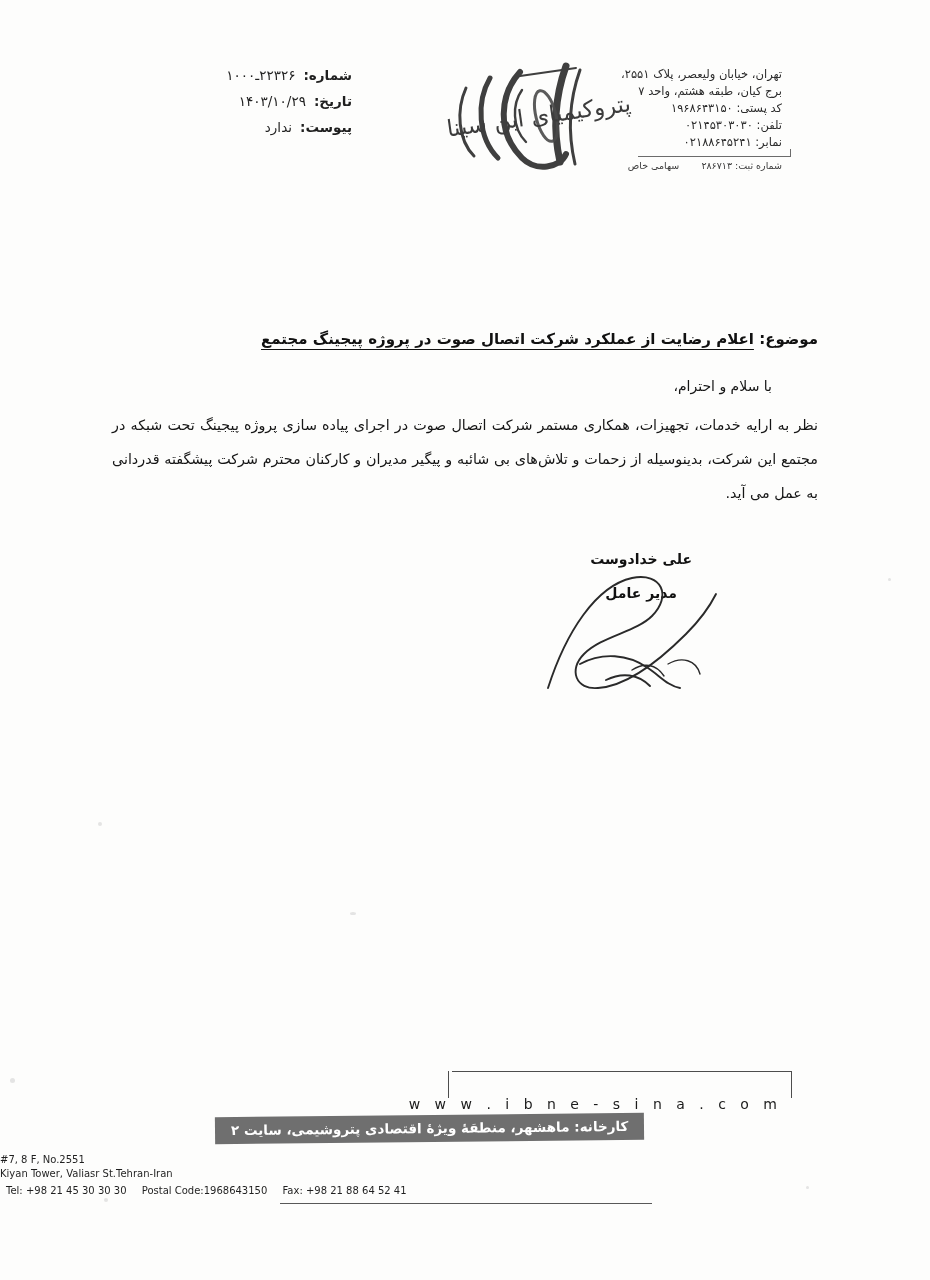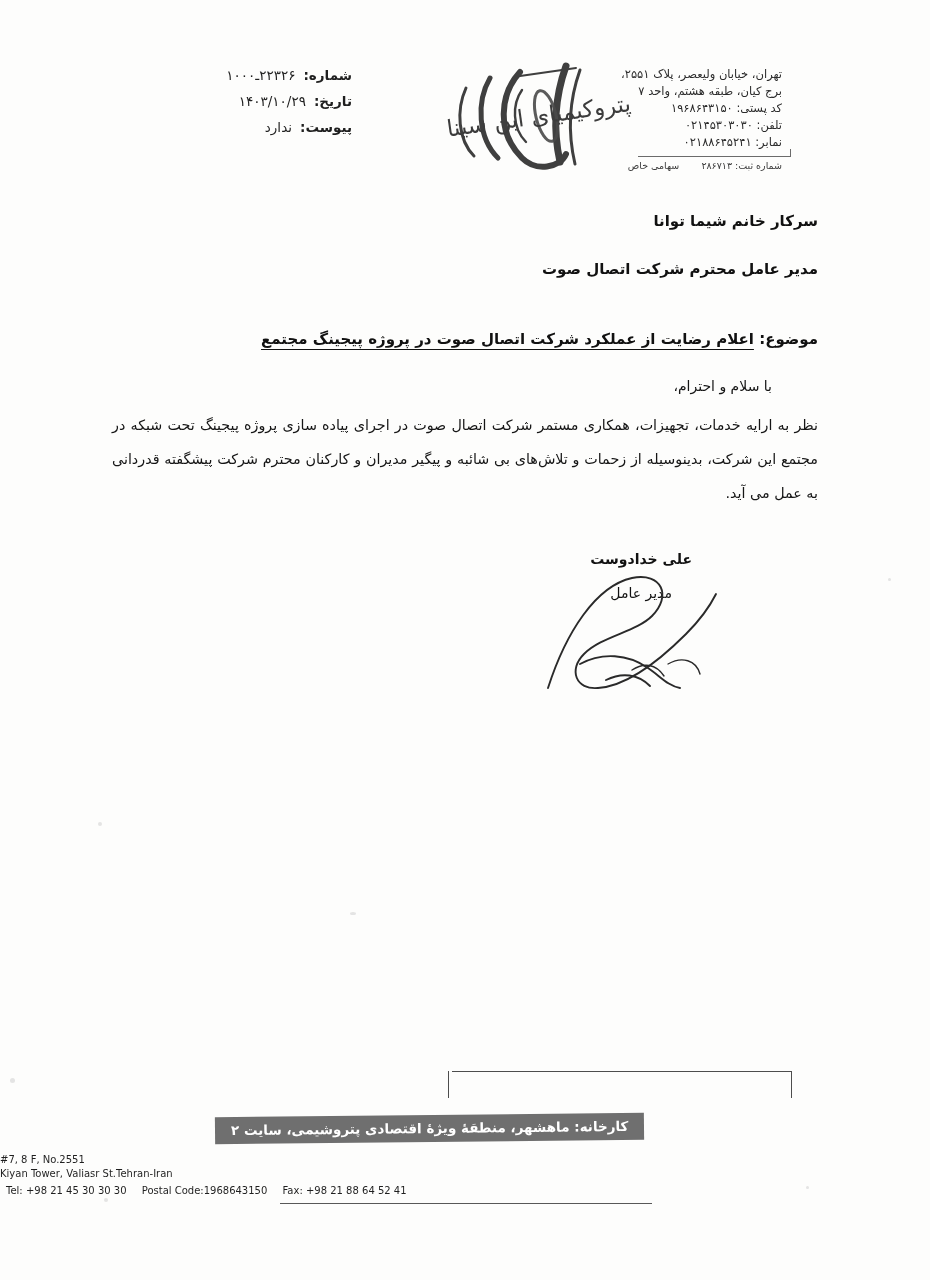--- a/index.html
+++ b/index.html
@@ -172,21 +172,21 @@
     position: absolute;
     top: 542px;
     right: 238px;
     direction: rtl;
     text-align: center;
     font-size: 14px;
     font-weight: 700;
     color: #111;
     line-height: 34px;
   }
-  .signer .role { font-weight: 400; }
+  .signer .role { font-weight: 700; }
 
   .signature {
     position: absolute;
     top: 568px;
     right: 180px;
     width: 210px;
     height: 140px;
   }
 
   
@@ -326,24 +326,20 @@
     <div class="row">
       <span class="lbl">تاریخ:</span>
       <span class="val">۱۴۰۳/۱۰/۲۹</span>
     </div>
     <div class="row">
       <span class="lbl">پیوست:</span>
       <span class="val">ندارد</span>
     </div>
   </div>
 
-  <div class="addressee">
-    <div>سرکار خانم شیما توانا</div>
-    <div class="line2">مدیر عامل محترم شرکت اتصال صوت</div>
-  </div>
 
   <div class="subject">
     <span>موضوع:</span>
     <span class="u">اعلام رضایت از عملکرد شرکت اتصال صوت در پروژه پیجینگ مجتمع</span>
   </div>
 
   <div class="greeting">با سلام و احترام،</div>
 
   <div class="bodytext">نظر به ارایه خدمات، تجهیزات، همکاری مستمر شرکت اتصال صوت در اجرای پیاده سازی پروژه پیجینگ تحت شبکه در مجتمع این شرکت، بدینوسیله از زحمات و تلاش‌های بی شائبه و پیگیر مدیران و کارکنان محترم شرکت پیشگفته قدردانی به عمل می آید.</div>
 
@@ -362,20 +358,21 @@
         <path d="M128 96 C 142 88, 156 92, 160 106" stroke-width="1.4"></path>
       </g>
     </svg>
   </div>
 
   <div class="footer">
     <div class="fold-line"></div>
     <div class="fold-tick-r"></div>
     <div class="fold-tick-l"></div>
 
+    <div class="website">w w w . i b n e - s i n a . c o m</div>
 
     <div class="factory-bar">کارخانه: ماهشهر، منطقهٔ ویژهٔ اقتصادی پتروشیمی، سایت ۲</div>
 
     <div class="foot-en">
       <div>
         <span>#7, 8 F, No.2551</span>
       </div>
       <div>Kiyan Tower, Valiasr St.Tehran-Iran</div>
       <div class="foot-contact">
         <span>Tel: +98 21 45 30 30 30</span>

